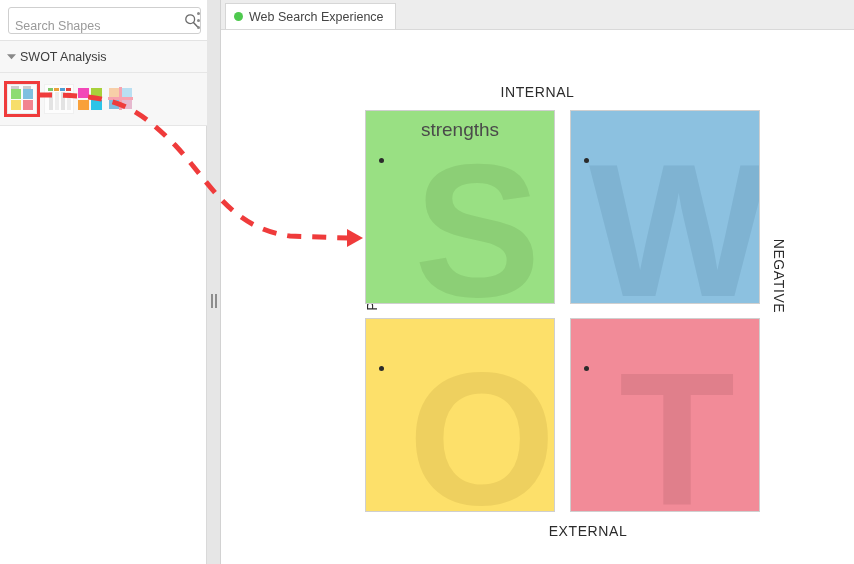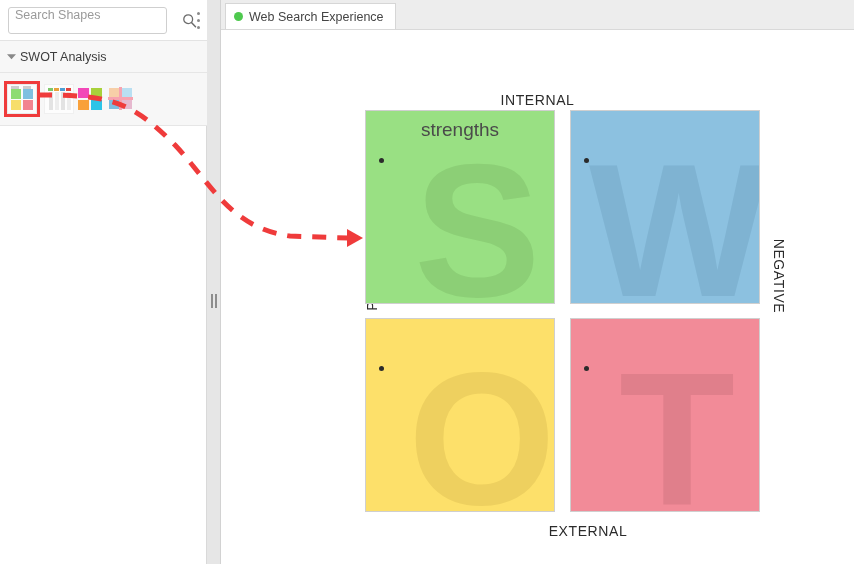--- a/index.html
+++ b/index.html
@@ -27,26 +27,26 @@
   #search-row {
     position: absolute;
     left: 0; top: 0;
     width: 207px; height: 41px;
     background: #ffffff;
     border-bottom: 1px solid #e3e3e3;
   }
   #search-box {
     position: absolute;
     left: 8px; top: 7px;
-    width: 159px; height: 27px;
+    width: 193px; height: 27px;
     border: 1px solid #cfcfcf;
     border-radius: 3px;
     background: #fff;
     display: flex;
-    align-items: flex-start;
+    align-items: flex-end;
   }
   #search-input {
     flex: 1;
     border: none;
     outline: none;
     background: transparent;
     font-family: "Liberation Sans", sans-serif;
     font-size: 12.5px;
     color: #9a9a9a;
     padding: 0 6px;
@@ -212,21 +212,21 @@
   #q-weaknesses .letter { color: #7fb3d2; font-size: 190px; left: 18px; top: 24px; }
   #q-opportunities .letter { color: #eed05f; font-size: 190px; left: 42px; top: 24px; }
   #q-threats .letter { color: #e07f8b; font-size: 190px; left: 48px; top: 24px; }
 
   .axis-label {
     position: absolute;
     font-size: 14px;
     letter-spacing: 0.6px;
     color: #2b2b2b;
   }
-  #lbl-internal { left: 0; top: 92px; width: 633px; text-align: center; }
+  #lbl-internal { left: 0; top: 84px; width: 633px; text-align: center; }
   #lbl-external { left: 0; top: 523px; width: 734px; text-align: center; }
   #lbl-positive {
     left: 106px; top: 268px;
     transform: rotate(-90deg);
     transform-origin: center center;
     width: 90px; text-align: center;
   }
   #lbl-negative {
     left: 513px; top: 268px;
     transform: rotate(90deg);

